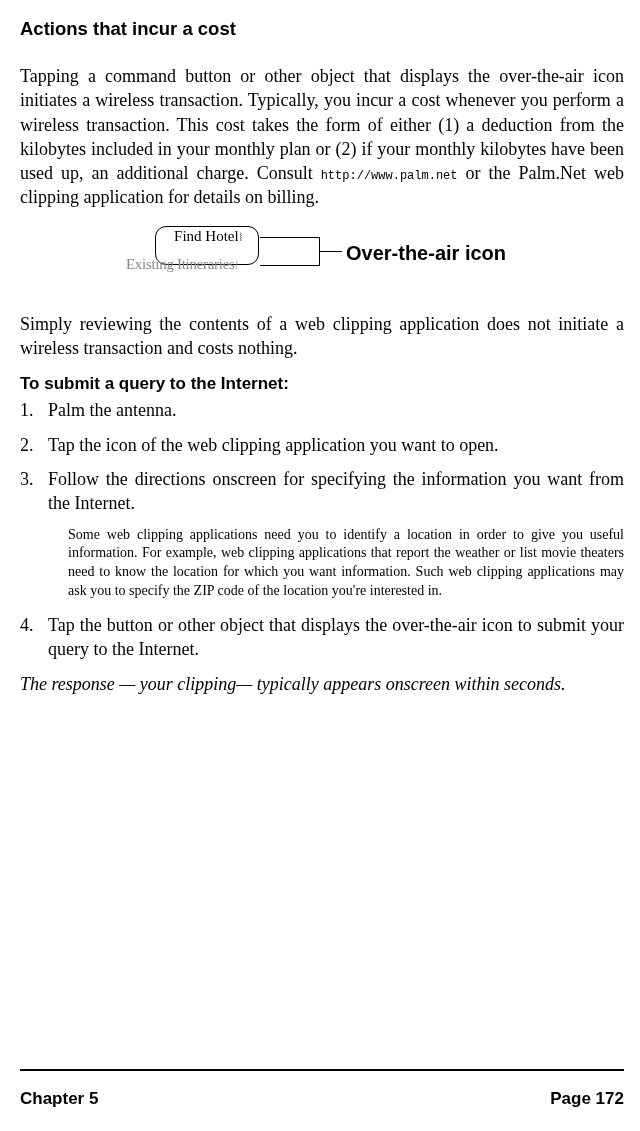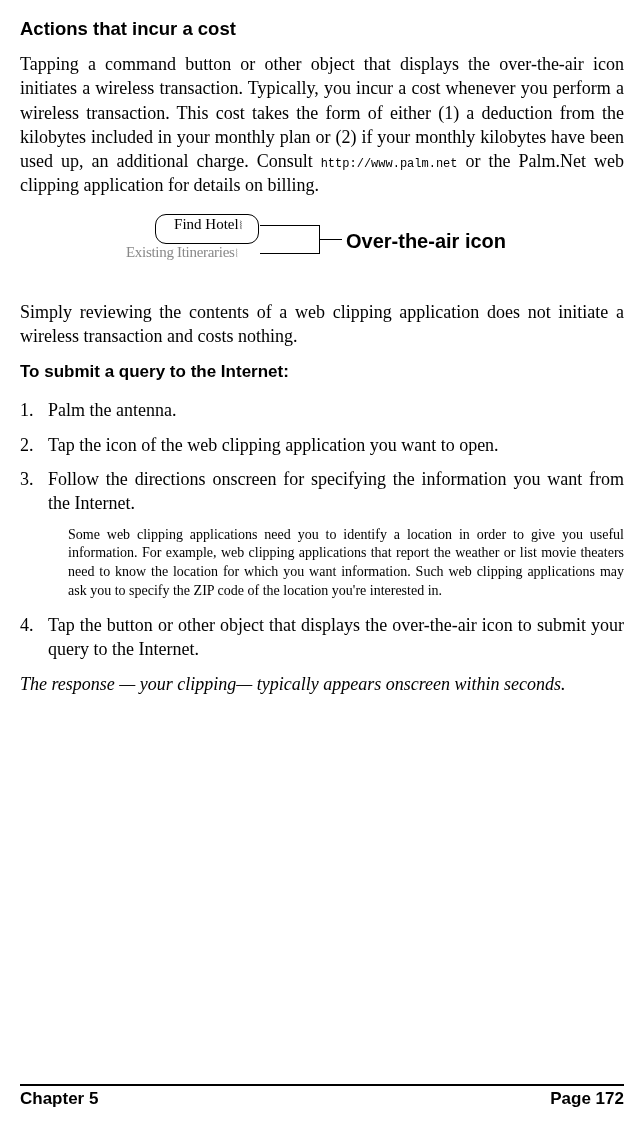--- a/index.html
+++ b/index.html
@@ -9,21 +9,21 @@
     background: #fff;
     font-family: "Palatino Linotype", "Book Antiqua", Palatino, Georgia, serif;
     color: #000;
     position: relative;
     padding: 18px 16px 0 20px;
   }
   .section-heading {
     font-family: Arial, Helvetica, sans-serif;
     font-weight: 700;
     font-size: 18.5px;
-    margin-bottom: 12px;
+    margin-bottom: 24px;
   }
   .body-para {
     font-size: 18px;
     line-height: 1.35;
     margin-bottom: 14px;
     text-align: justify;
   }
   .body-para .url {
     font-family: Liberation Mono, monospace;
     font-weight: 400;
@@ -32,21 +32,21 @@
   .figure {
     position: relative;
     height: 74px;
     margin: 8px 0 14px 0;
   }
   .palm-button {
     position: absolute;
     left: 135px;
     top: 2px;
     width: 104px;
-    height: 30px;
+    height: 39px;
     border: 1.5px solid #000;
     border-radius: 11px;
     font-family: Georgia, serif;
     font-size: 15px;
     text-align: center;
     line-height: 19px;
     background: #fff;
   }
   .ota-glyph {
     display: inline-block;
@@ -75,21 +75,21 @@
     left: 326px;
     top: 18px;
     font-family: Arial, Helvetica, sans-serif;
     font-weight: 700;
     font-size: 20px;
   }
   .sub-heading {
     font-family: Arial, Helvetica, sans-serif;
     font-weight: 700;
     font-size: 17px;
-    margin-bottom: 16px;
+    margin-bottom: 4px;
   }
   .steps { list-style: none; }
   .step {
     display: flex;
     font-size: 18px;
     line-height: 1.35;
     margin-bottom: 10px;
   }
   .step .num { width: 28px; flex: 0 0 28px; }
   .step .txt { flex: 1; text-align: justify; }
@@ -98,21 +98,21 @@
     line-height: 1.35;
     margin: 8px 0 12px 48px;
     text-align: justify;
   }
   .footer {
     position: absolute;
     left: 20px;
     right: 16px;
     bottom: 22px;
     border-top: 2px solid #000;
-    padding-top: 3px;
+    padding-top: 18px;
     display: flex;
     justify-content: space-between;
     font-family: Arial, Helvetica, sans-serif;
     font-weight: 700;
     font-size: 17px;
   }
 </style>
 </head>
 <body>
 

